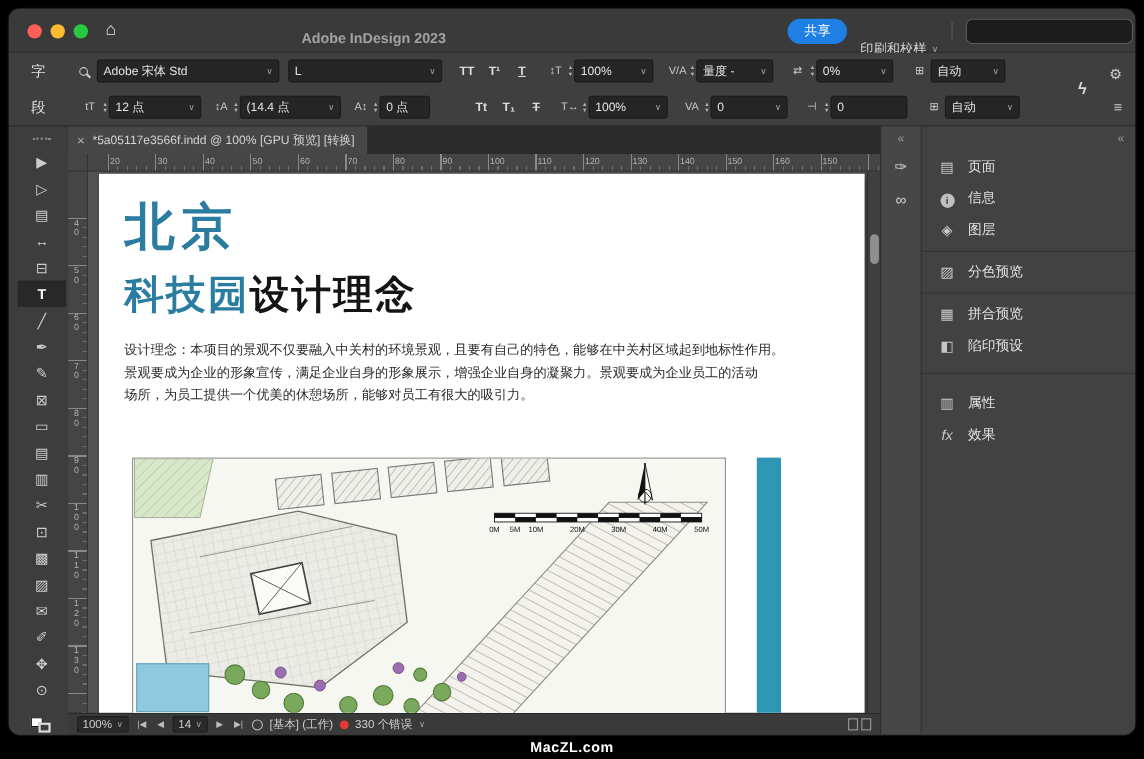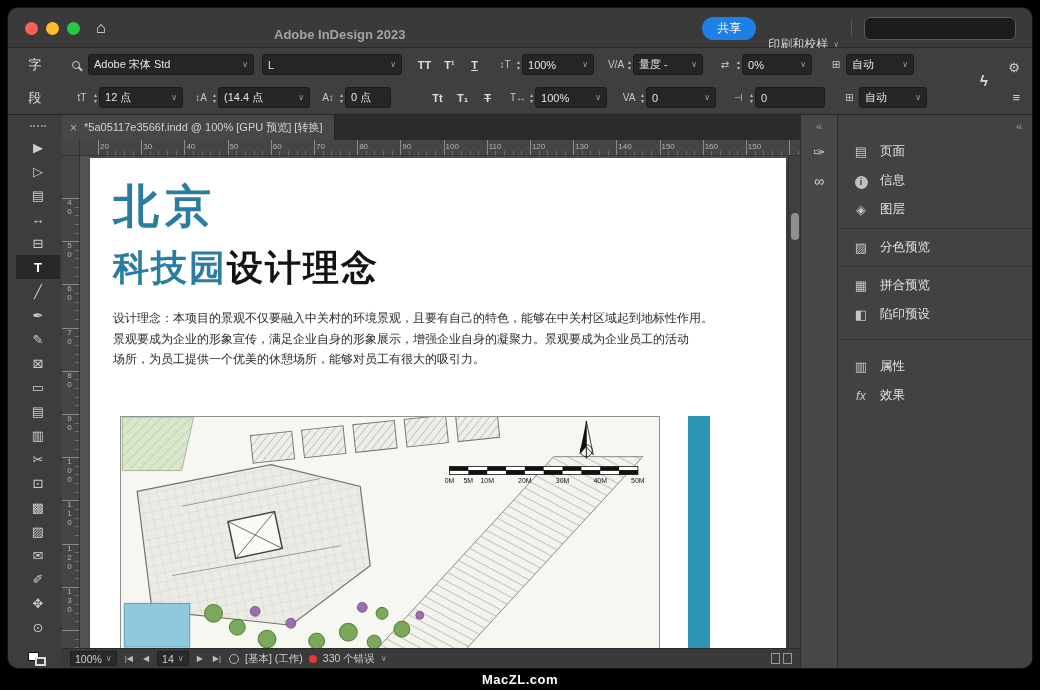--- a/index.html
+++ b/index.html
@@ -11,21 +11,21 @@
 
   
   .titlebar { position:relative; height:40px; background:#3a3a3a; border-bottom:1px solid #2a2a2a; }
   .traffic { position:absolute; left:17px; top:14px; display:flex; gap:8px; }
   .light { width:13px; height:13px; border-radius:50%; }
   .light.red{background:#FF5F57} .light.yellow{background:#FEBC2E} .light.green{background:#28C840}
   .tb-home { position:absolute; left:88px; top:0; height:40px; display:flex; align-items:center;
              color:#e3e3e3; font-size:16px; cursor:default; }
   .tb-title { position:absolute; left:266px; top:0; height:52px; display:flex; align-items:center;
               color:#a3a3a3; font-size:13px; font-weight:700; }
-  .tb-right { position:absolute; right:16px; top:0; height:40px; display:flex; align-items:center; gap:12px; }
+  .tb-right { position:absolute; right:2px; top:0; height:40px; display:flex; align-items:center; gap:12px; }
   .share-btn { background:#1E7FE4; color:#fff; font-size:12px; padding:3px 15px; border-radius:12px; }
   .workspace { color:#d6d6d6; font-size:12px; display:flex; align-items:center; gap:5px;margin-top:32px; }
   .chev { font-size:8px; color:#9f9f9f; }
   .tb-sep { width:1px; height:16px; background:#5a5a5a; }
   .tb-search { width:152px; height:23px; background:#1c1c1c; border:1px solid #5c5c5c; border-radius:6px;
                color:#ddd; font-size:12px; padding:0 8px; outline:none; }
 
   
   .controlbar { position:relative; height:67px; background:#3f3f3f; border-bottom:1px solid #262626; display:flex; }
   .cp-tabs { width:54px; display:flex; flex-direction:column; }

